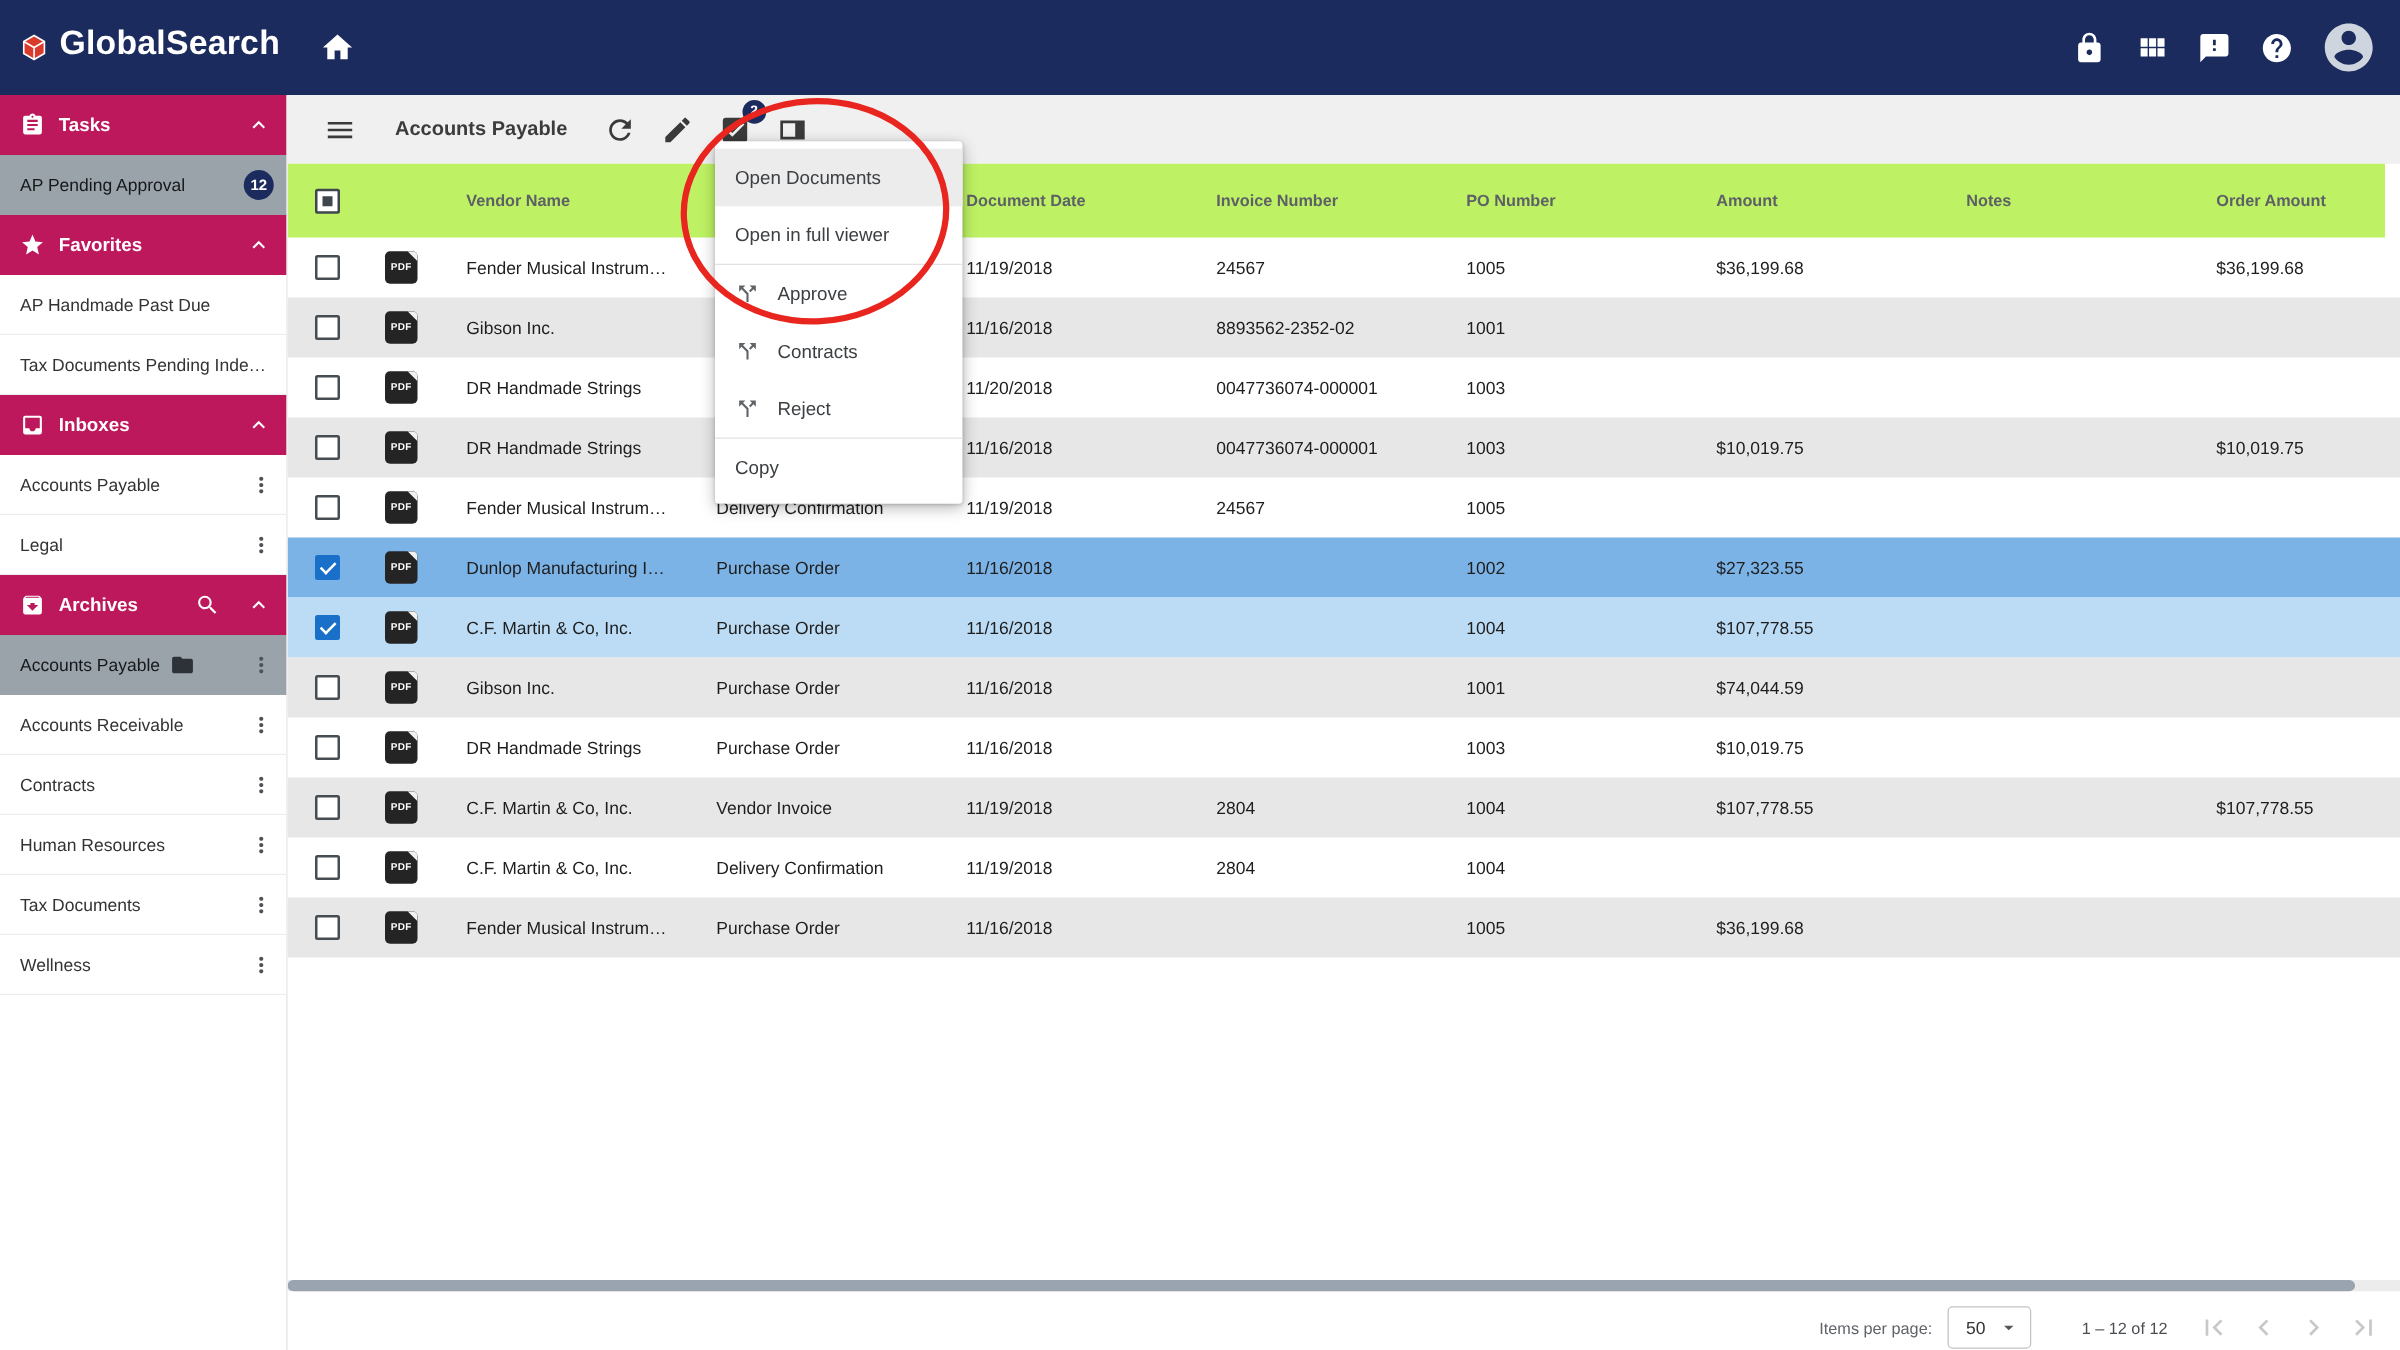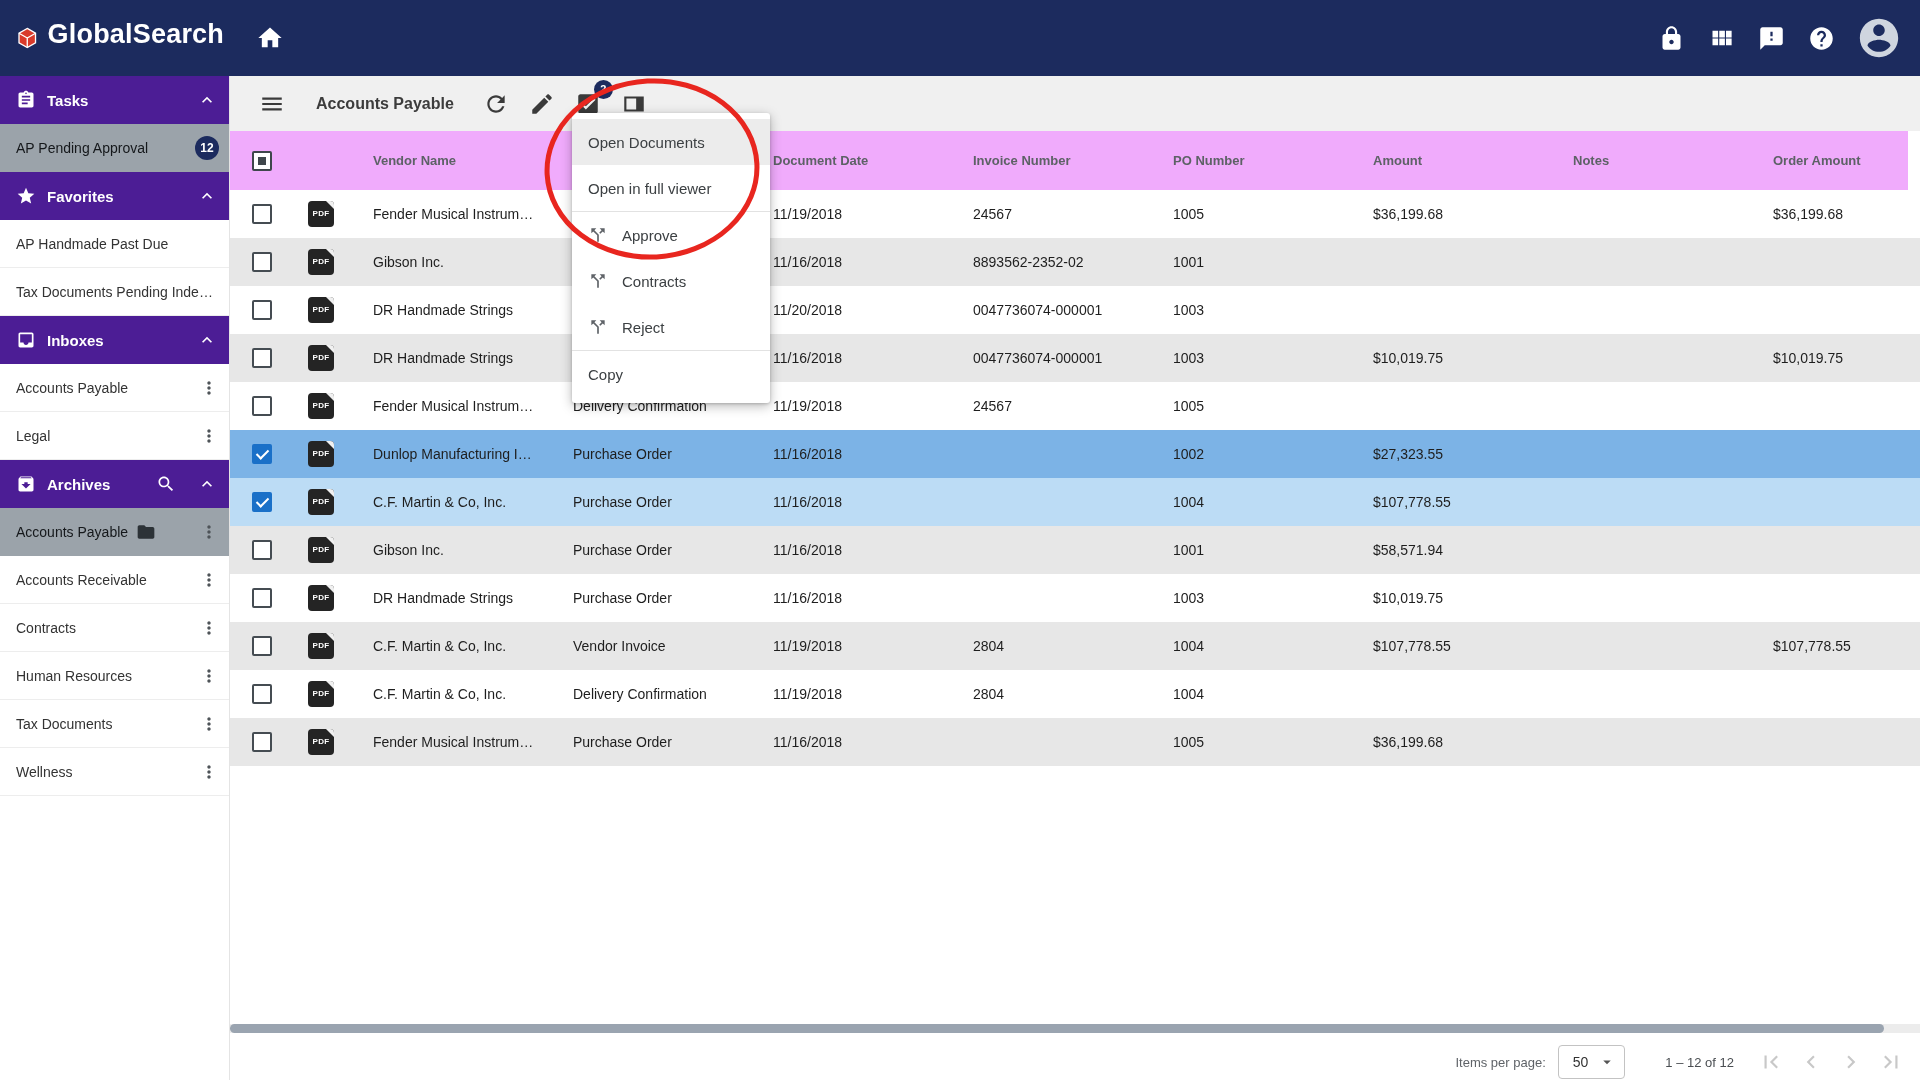--- a/index.html
+++ b/index.html
@@ -18,21 +18,21 @@
   .tb-home{margin-left:32px;width:34px;height:34px}
   .tb-home .ic{width:28px;height:28px}
   .tb-right{margin-left:auto;display:flex;align-items:center;gap:20px;padding-right:18px}
   .tb-icon{width:30px;height:30px;display:flex;align-items:center;justify-content:center}
   .tb-icon .ic{width:27px;height:27px}
   .tb-icon.avatar{width:46px;height:46px;color:#cfd5df}
   .tb-icon.avatar .ic{width:46px;height:46px}
 
   
   .sidebar{position:absolute;left:0;top:76px;width:230px;bottom:0;background:#fff;border-right:1px solid #e4e4e4;z-index:5}
-  .sb-header{height:48px;background:#4c1d95;color:#fff;display:flex;align-items:center;padding:0 12px 0 16px;gap:11px}
+  .sb-header{height:48px;background:#be185d;color:#fff;display:flex;align-items:center;padding:0 12px 0 16px;gap:11px}
   .sb-header .ic{width:20px;height:20px;flex:none}
   .sb-htext{font-size:15px;font-weight:bold;flex:1;white-space:nowrap}
   .sb-hsearch .ic,.sb-chevron .ic{width:20px;height:20px}
   .sb-hsearch{margin-right:10px}
   .sb-item{height:48px;display:flex;align-items:center;padding:0 10px 0 16px;font-size:14px;color:#333;border-bottom:1px solid #ededed;gap:8px;background:#fff;overflow:hidden}
   .sb-item.selected{background:#9ba3aa;color:#15181b;border-bottom-color:#9ba3aa}
   .sb-label{flex:0 1 auto;min-width:0;white-space:nowrap;overflow:hidden;text-overflow:ellipsis}
   .badge{margin-left:auto;background:#1c2b5e;color:#fff;border-radius:50%;min-width:24px;height:24px;display:flex;align-items:center;justify-content:center;font-size:12px;font-weight:bold;flex:none}
   .kebab{margin-left:auto;width:20px;height:20px;color:#4e5358;flex:none}
   .kebab .ic{width:20px;height:20px}
@@ -45,21 +45,21 @@
   .tb2-btn{width:32px;height:32px;display:flex;align-items:center;justify-content:center;position:relative;flex:none}
   .tb2-btn .ic{width:26px;height:26px}
   .menu-btn{margin-left:26px}
   .tb-title{margin-left:28px;margin-right:26px;font-size:16px;font-weight:bold;color:#3c3c3c;white-space:nowrap}
   .tb2-btn + .tb2-btn{margin-left:14px}
   .count-badge{position:absolute;top:-8px;right:-9px;width:19px;height:19px;border-radius:50%;background:#1c2b5e;color:#fff;font-size:11px;font-weight:bold;display:flex;align-items:center;justify-content:center}
   .panel-btn{margin-left:auto;margin-right:14px}
 
   
   .grid-row{display:grid;grid-template-columns:64px 54px 206px 200px 200px 200px 200px 200px 200px minmax(0,1fr);align-items:center}
-  .thead{position:absolute;top:55px;left:0;right:12px;height:59px;background:#f0abfc}
+  .thead{position:absolute;top:55px;left:0;right:12px;height:59px;background:#bef264}
   .th{font-size:13px;font-weight:bold;color:#5d6166;padding-left:19px;white-space:nowrap;overflow:hidden}
   .th.vendor{padding-left:25px}
   .rows{position:absolute;top:114px;left:0;right:0}
   .row{height:48px;font-size:14px;color:#1e1e1e}
   .row.gray{background:#e7e7e7}
   .row.sel-strong{background:#7cb3e6}
   .row.sel-light{background:#bcdcf5}
   .cell{padding-left:19px;white-space:nowrap;overflow:hidden;text-overflow:ellipsis}
   .cell.vendor{padding-left:25px}
   .cellc{display:flex;align-items:center;justify-content:center}
@@ -455,21 +455,21 @@
           <div class="cellc" data-interactable="false">
             <span class="pdfic" data-interactable="true">
               <span class="pdflabel" data-interactable="false">PDF</span>
             </span>
           </div>
           <div class="cell vendor" data-interactable="false">Gibson Inc.</div>
           <div class="cell" data-interactable="false">Purchase Order</div>
           <div class="cell" data-interactable="false">11/16/2018</div>
           <div class="cell" data-interactable="false"></div>
           <div class="cell" data-interactable="false">1001</div>
-          <div class="cell" data-interactable="false">$58,571.94</div>
+          <div class="cell" data-interactable="false">$74,044.59</div>
           <div class="cell" data-interactable="false"></div>
           <div class="cell" data-interactable="false"></div>
         </div>
         <div class="row grid-row white" data-interactable="true">
           <div class="cellc" data-interactable="false">
             <span class="cb" data-interactable="true"></span>
           </div>
           <div class="cellc" data-interactable="false">
             <span class="pdfic" data-interactable="true">
               <span class="pdflabel" data-interactable="false">PDF</span>

